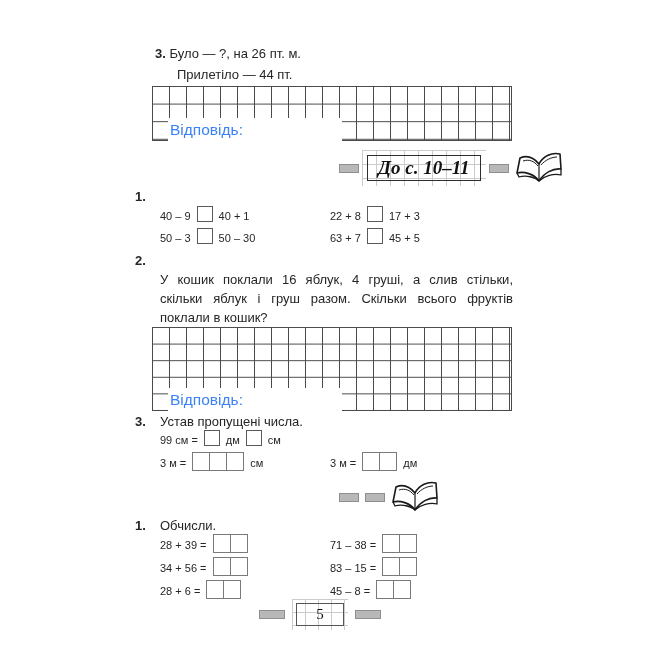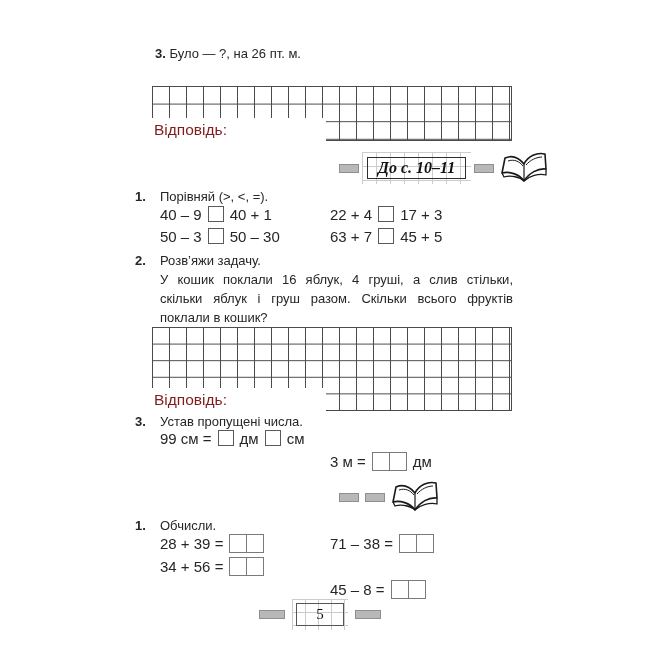--- a/index.html
+++ b/index.html
@@ -2,49 +2,49 @@
 <html><head>
 <meta charset="utf-8">
 <style>
   html,body{margin:0;padding:0;background:#ffffff;}
   .page{
     position:relative;width:650px;height:650px;background:#ffffff;overflow:hidden;
     font-family:"Liberation Sans","DejaVu Sans",sans-serif;color:#262626;
   }
   .abs{position:absolute;white-space:nowrap;font-size:13px;line-height:1.2;}
   .itemnum{font-weight:bold;}
-  .expr{font-size:15px;}
+  .expr{font-size:11px;}
   
   .workgrid{
     position:absolute;
     background-image:
       linear-gradient(to right,#4a4a4a 1px,transparent 1px),
       linear-gradient(to bottom,#4a4a4a 1px,transparent 1px);
     border-right:1px solid #4a4a4a;border-bottom:1px solid #4a4a4a;
   }
   .grid1{background-size:17px 17.6px;}
   .grid2{background-size:17px 16.6px;}
   .answer-strip{
-    position:absolute;left:0;bottom:-1px;width:172px;height:23px;background:#ffffff;
-    display:flex;align-items:center;font-size:15.5px;color:#7f1d1d;padding-left:2px;
+    position:absolute;left:16px;bottom:-1px;width:172px;height:23px;background:#ffffff;
+    display:flex;align-items:center;font-size:15.5px;color:#3b82f6;padding-left:2px;
   }
   
   .badge{position:absolute;display:flex;align-items:center;}
   .dash{width:18px;height:7px;background:#b8b8b8;border:1px solid #8e8e8e;margin:0 3px;}
   .badge-grid{
     background-image:
       linear-gradient(to right,#cccccc 1px,transparent 1px),
       linear-gradient(to bottom,#cccccc 1px,transparent 1px);
     background-size:14px 14px;
     padding:7px 5px;
   }
   .badge-box{
     border:1px solid #2e2e2e;padding:1px 10px 2px;background:transparent;
     font-family:"Liberation Serif","DejaVu Serif",serif;font-style:italic;font-weight:bold;
-    font-size:16px;color:#111111;white-space:nowrap;
+    font-size:19px;color:#111111;white-space:nowrap;
   }
   .book{margin-left:2px;}
   
   .sq{
     display:inline-block;width:14px;height:14px;border:1.5px solid #5a5a5a;background:#fff;
     margin:0 6px;vertical-align:-2px;
   }
   .cells{display:inline-flex;margin:0 6px;vertical-align:-4px;}
   .cell{width:16px;height:17px;border:1.5px solid #7a7a7a;background:#fff;}
   .cell + .cell{border-left:none;}
@@ -63,20 +63,21 @@
     display:flex;align-items:center;justify-content:center;
     font-family:"Liberation Serif","DejaVu Serif",serif;font-size:15px;color:#111;
   }
 </style>
 </head>
 <body>
 
 <div class="page">
 
   <div class="abs" style="left:155px;top:46px"><span class="itemnum">3.</span>&nbsp;<span>Було — ?, на 26 пт. м.</span></div>
+  <div class="abs" style="left:177px;top:67px">Прилетіло — 44 пт.</div>
 
   <div class="workgrid grid1" style="left:152px;top:86px;width:359px;height:54px">
     <div class="answer-strip">
         <span>Відповідь:</span>
       </div>
   </div>
 
   <div class="badge" style="left:336px;top:148px">
     <span class="dash"></span>
     <span class="badge-grid"><span class="badge-box">До с. 10–11</span></span>
@@ -87,43 +88,46 @@
         <path d="M25 33 C21 29 12 27 5 29 L3 25" fill="none" stroke-width="1.3"></path>
         <path d="M25 33 C30 28 40 25 47 27 L47 21" fill="none" stroke-width="1.3"></path>
         <path d="M25 16 L25 33" fill="none" stroke-width="1.2"></path>
       </g>
       <path d="M9 13 C15 11 20 13 24 18" stroke="#1a1a1a" fill="none" stroke-width="1"></path>
       <path d="M43 9 C38 9 31 12 27 17" stroke="#1a1a1a" fill="none" stroke-width="1"></path>
     </svg>
   </div>
 
   <div class="abs itemnum" style="left:135px;top:189px">1.</div>
-  <div class="abs" style="left:160px;top:189px">Порівняй (&gt;, &lt;, =).</div>
 
   <div class="abs expr" style="left:160px;top:206px"><span>40 – 9</span><span class="sq"></span><span>40 + 1</span></div>
-  <div class="abs expr" style="left:330px;top:206px"><span>22 + 4</span><span class="sq"></span><span>17 + 3</span></div>
+  <div class="abs expr" style="left:330px;top:206px"><span>22 + 8</span><span class="sq"></span><span>17 + 3</span></div>
   <div class="abs expr" style="left:160px;top:228px"><span>50 – 3</span><span class="sq"></span><span>50 – 30</span></div>
   <div class="abs expr" style="left:330px;top:228px"><span>63 + 7</span><span class="sq"></span><span>45 + 5</span></div>
 
   <div class="abs itemnum" style="left:135px;top:253px">2.</div>
-  <div class="abs" style="left:160px;top:253px">Розв’яжи задачу.</div>
   <div class="abs just" style="left:160px;top:272px">У кошик поклали 16 яблук, 4 груші, а слив стільки,</div>
   <div class="abs just" style="left:160px;top:291px">скільки яблук і груш разом. Скільки всього фруктів</div>
   <div class="abs" style="left:160px;top:310px">поклали в кошик?</div>
 
   <div class="workgrid grid2" style="left:152px;top:327px;width:359px;height:83px">
     <div class="answer-strip">
         <span>Відповідь:</span>
       </div>
   </div>
 
   <div class="abs itemnum" style="left:135px;top:414px">3.</div>
   <div class="abs" style="left:160px;top:414px">Устав пропущені числа.</div>
 
   <div class="abs expr" style="left:160px;top:430px"><span>99 см =</span><span class="sq"></span><span>дм</span><span class="sq"></span><span>см</span></div>
+  <div class="abs expr" style="left:160px;top:452px"><span>3 м =</span><span class="cells">
+        <span class="cell"></span>
+        <span class="cell"></span>
+        <span class="cell"></span>
+      </span><span>см</span></div>
   <div class="abs expr" style="left:330px;top:452px"><span>3 м =</span><span class="cells">
         <span class="cell"></span>
         <span class="cell"></span>
       </span><span>дм</span></div>
 
   <div class="badge" style="left:336px;top:477px">
     <span class="dash"></span>
     <span class="dash"></span>
     <svg class="book" width="50" height="40" viewBox="0 0 50 40">
       <g stroke="#1a1a1a" fill="#ffffff" stroke-width="1.6" stroke-linejoin="round">
@@ -145,20 +149,28 @@
         <span class="cell"></span>
       </span></div>
   <div class="abs expr" style="left:330px;top:534px"><span>71 – 38 =</span><span class="cells">
         <span class="cell"></span>
         <span class="cell"></span>
       </span></div>
   <div class="abs expr" style="left:160px;top:557px"><span>34 + 56 =</span><span class="cells">
         <span class="cell"></span>
         <span class="cell"></span>
       </span></div>
+  <div class="abs expr" style="left:330px;top:557px"><span>83 – 15 =</span><span class="cells">
+        <span class="cell"></span>
+        <span class="cell"></span>
+      </span></div>
+  <div class="abs expr" style="left:160px;top:580px"><span>28 + 6 =</span><span class="cells">
+        <span class="cell"></span>
+        <span class="cell"></span>
+      </span></div>
   <div class="abs expr" style="left:330px;top:580px"><span>45 – 8 =</span><span class="cells">
         <span class="cell"></span>
         <span class="cell"></span>
       </span></div>
 
   <div class="footer">
     <span class="dash" style="width:24px"></span>
     <span class="page-grid">
         <span class="page-box">5</span>
       </span>

